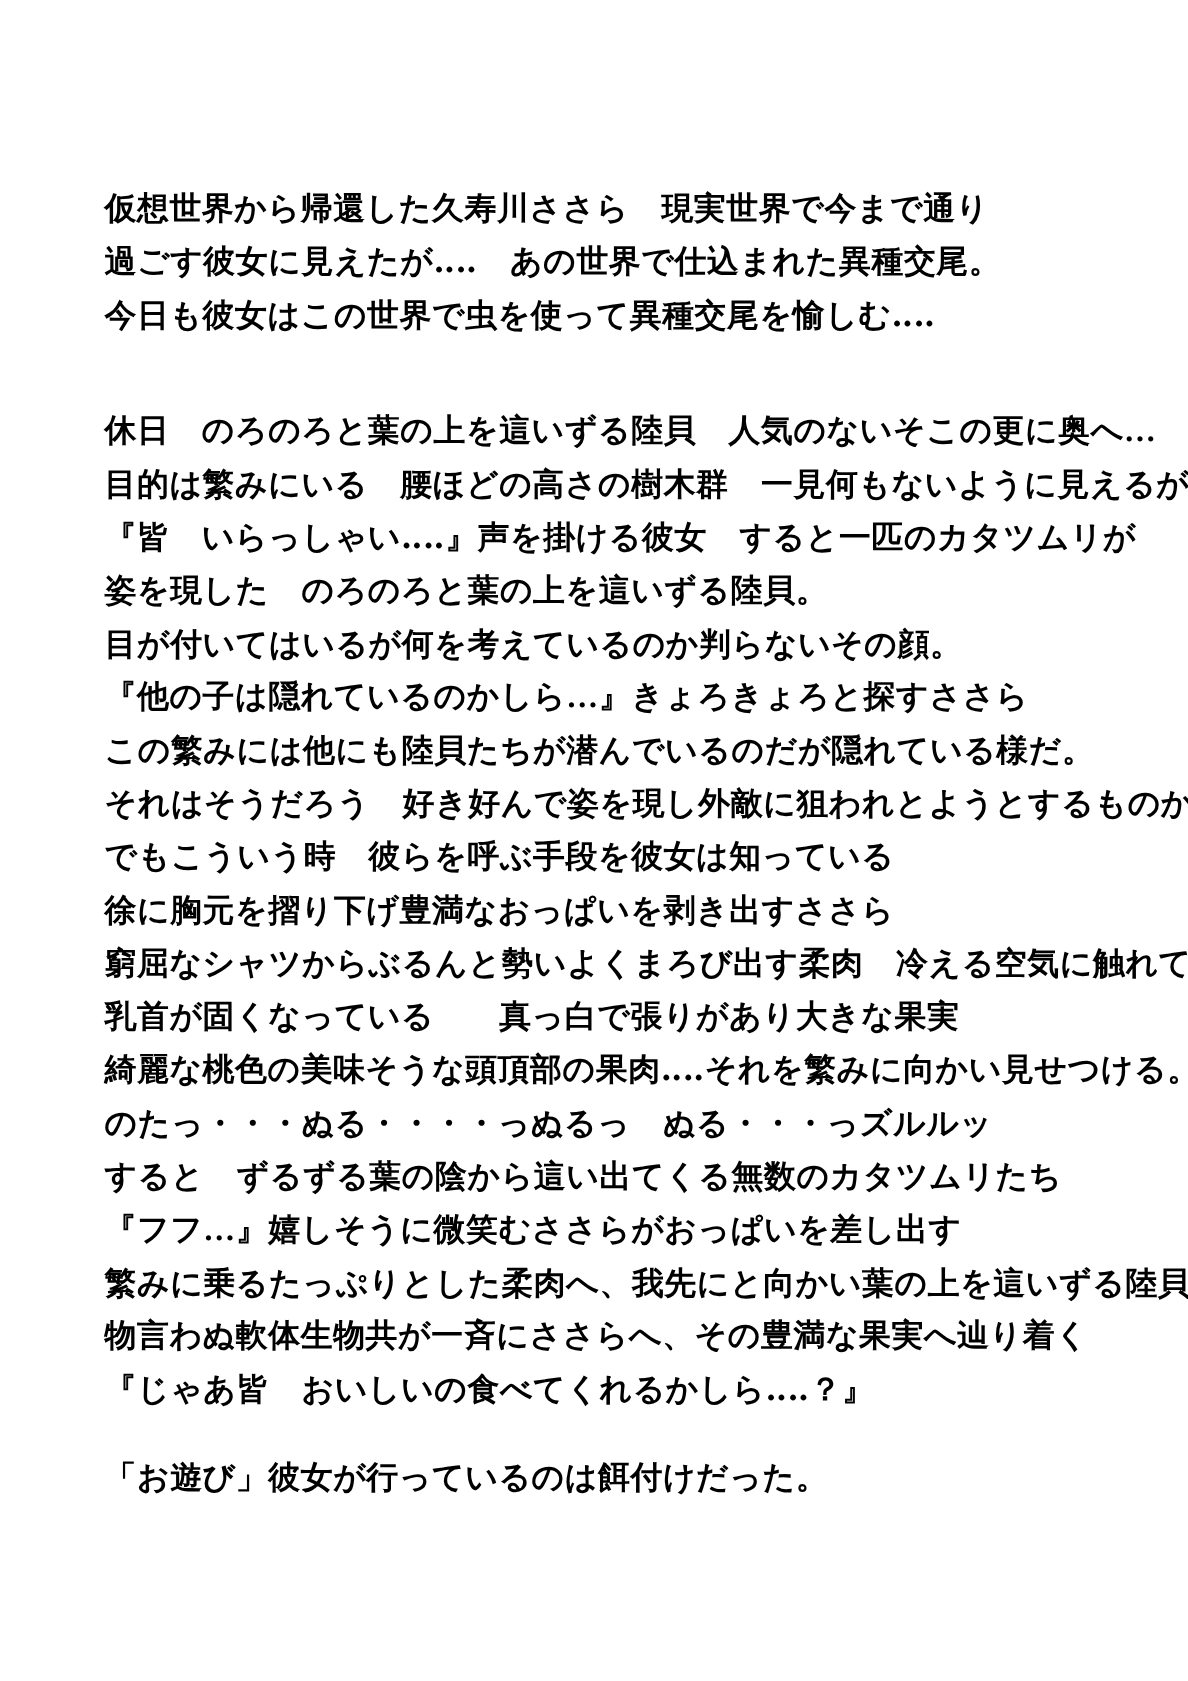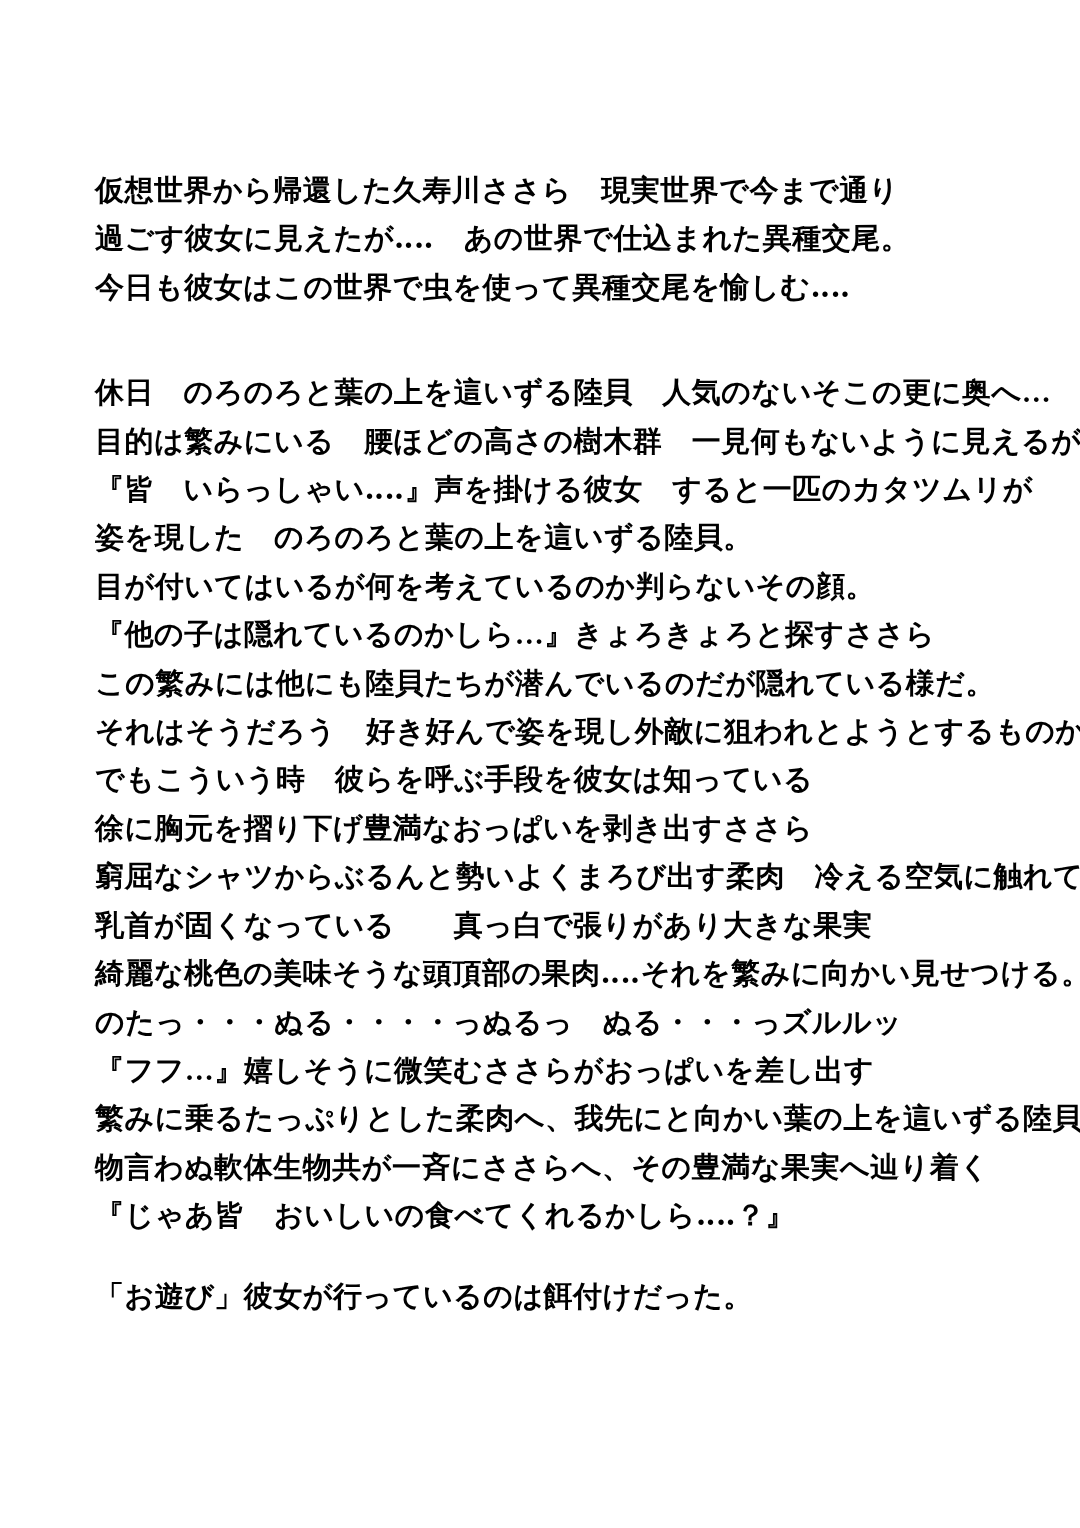--- a/index.html
+++ b/index.html
@@ -59,20 +59,21 @@
       <div class="line">目が付いてはいるが何を考えているのか判らないその顔。</div>
       <div class="line">『他の子は隠れているのかしら…』きょろきょろと探すささら</div>
       <div class="line">この繁みには他にも陸貝たちが潜んでいるのだが隠れている様だ。</div>
       <div class="line">それはそうだろう　好き好んで姿を現し外敵に狙われとようとするものか。</div>
       <div class="line">でもこういう時　彼らを呼ぶ手段を彼女は知っている</div>
       <div class="line">徐に胸元を摺り下げ豊満なおっぱいを剥き出すささら</div>
       <div class="line">窮屈なシャツからぶるんと勢いよくまろび出す柔肉　冷える空気に触れて</div>
       <div class="line">乳首が固くなっている　　真っ白で張りがあり大きな果実</div>
       <div class="line">綺麗な桃色の美味そうな頭頂部の果肉‥‥それを繁みに向かい見せつける。</div>
       <div class="line">のたっ・・・ぬる・・・・っぬるっ　ぬる・・・っズルルッ</div>
+      <div class="line">すると　ずるずる葉の陰から這い出てくる無数のカタツムリたち</div>
       <div class="line">『フフ…』嬉しそうに微笑むささらがおっぱいを差し出す</div>
       <div class="line">繁みに乗るたっぷりとした柔肉へ、我先にと向かい葉の上を這いずる陸貝</div>
       <div class="line">物言わぬ軟体生物共が一斉にささらへ、その豊満な果実へ辿り着く</div>
       <div class="line">『じゃあ皆　おいしいの食べてくれるかしら‥‥？』</div>
     </div>
 
     <div class="para closing">
       <div class="line">「お遊び」彼女が行っているのは餌付けだった。</div>
     </div>
 

